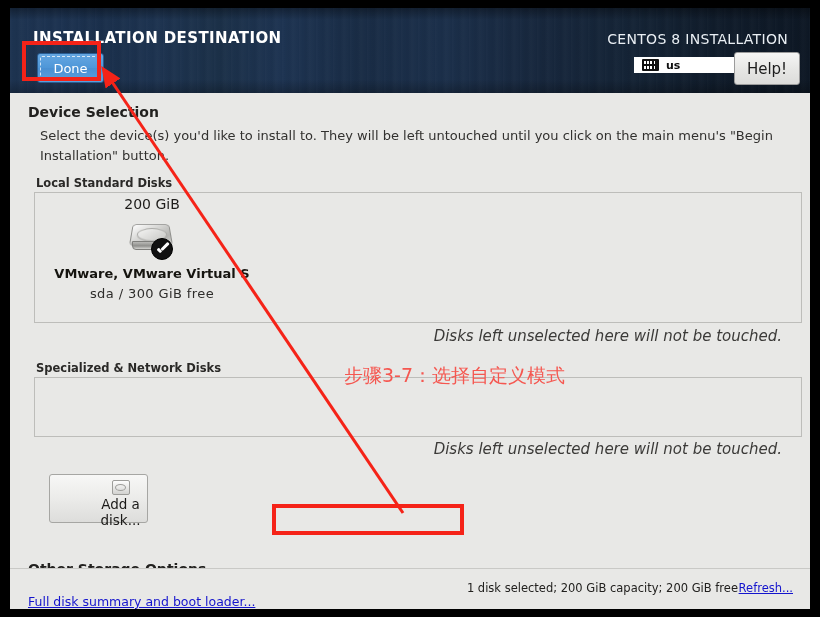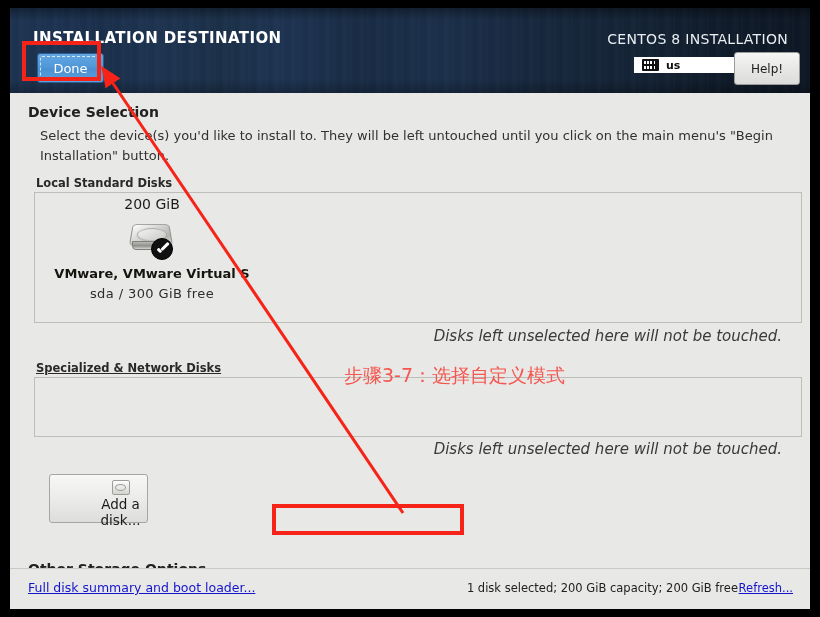--- a/index.html
+++ b/index.html
@@ -162,21 +162,21 @@
   #help-button {
     position: absolute;
     left: 724px;
     top: 44px;
     width: 66px;
     height: 33px;
     border: 1px solid #9b9b9b;
     border-radius: 3px;
     background: linear-gradient(to bottom, #f6f6f5 0%, #e6e6e4 55%, #dcdcda 100%);
     color: #1d1d1d;
-    font-size: 12px;
+    font-size: 15px;
     display: flex;
     align-items: center;
     justify-content: center;
     box-sizing: border-box;
     z-index: 3;
     cursor: pointer;
   }
 
   
   #content {
@@ -206,21 +206,21 @@
 
   .sub-label {
     position: absolute;
     font-size: 11.5px;
     font-weight: bold;
     color: #2a2927;
     text-align: right;
   }
 
   #local-disks-label { left: 26px; top: 83px; }
-  #special-disks-label { left: 26px; top: 268px; text-decoration: underline; }
+  #special-disks-label { left: 26px; top: 268px; }
 
   .disk-panel {
     position: absolute;
     border: 1px solid #bdbdba;
     background: #e8e8e6;
     box-sizing: border-box;
   }
 
   #local-disks-panel {
     left: 24px;
@@ -425,21 +425,21 @@
     left: 0;
     bottom: 0;
     width: 800px;
     height: 40px;
     background: #e8e8e6;
     border-top: 1px solid #c9c9c6;
   }
   #disk-summary-link {
     position: absolute;
     left: 18px;
-    top: 11px;
+    top: 25px;
     font-size: 12.5px;
     color: #1414cd;
     text-decoration: underline;
     cursor: pointer;
   }
   #footer-status {
     position: absolute;
     right: 72px;
     top: 12px;
     font-size: 11.5px;

